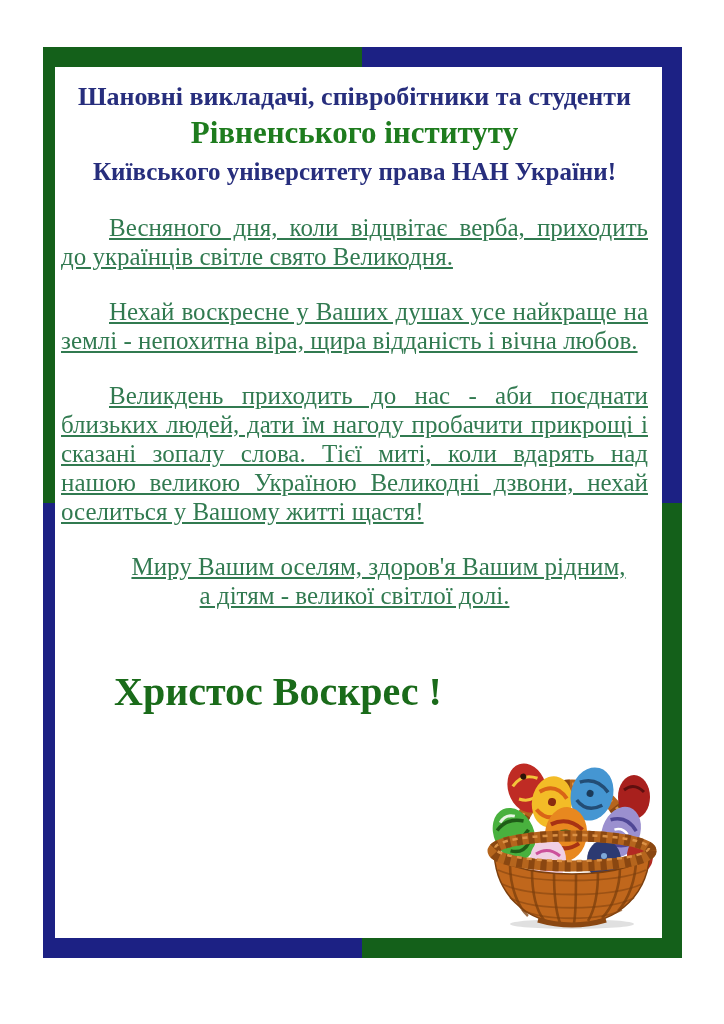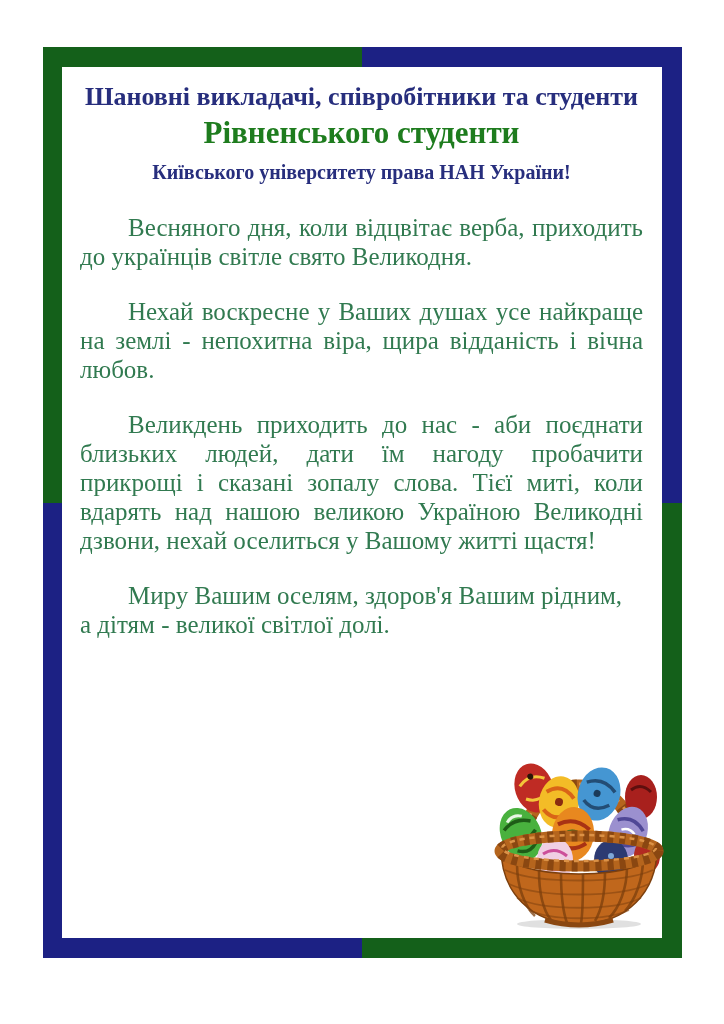--- a/index.html
+++ b/index.html
@@ -23,35 +23,35 @@
   .seg{position:absolute;}
   .seg-top-left{left:0;top:0;width:319px;height:20px;background:var(--frame-green);}
   .seg-top-right{left:319px;top:0;width:320px;height:20px;background:var(--frame-navy);}
   .seg-left-top{left:0;top:0;width:20px;height:456px;background:var(--frame-green);}
   .seg-left-bottom{left:0;top:456px;width:20px;height:455px;background:var(--frame-navy);}
   .seg-right-top{right:0;top:0;width:20px;height:456px;background:var(--frame-navy);}
   .seg-right-bottom{right:0;top:456px;width:20px;height:455px;background:var(--frame-green);}
   .seg-bottom-left{left:0;bottom:0;width:319px;height:20px;background:var(--frame-navy);}
   .seg-bottom-right{left:319px;bottom:0;width:320px;height:20px;background:var(--frame-green);}
   .inner{
-    position:absolute;left:19px;top:20px;width:599px;height:871px;
+    position:absolute;left:12px;top:20px;width:599px;height:871px;
     background:var(--background);box-sizing:border-box;padding:15px 6px 9px 6px;
   }
   .header-line-1{margin:0;font-size:26px;line-height:30px;font-weight:bold;
     color:var(--header-navy);text-align:center;}
   .header-line-2{margin:3px 0 0;font-size:31px;line-height:36px;font-weight:bold;
     color:var(--header-green);text-align:center;}
-  .header-line-3{margin:5px 0 0;font-size:20px;line-height:32px;font-weight:bold;
+  .header-line-3{margin:5px 0 0;font-size:25px;line-height:32px;font-weight:bold;
     color:var(--header-navy);text-align:center;}
   .body-text p{
-    margin:26px 12px 0;font-size:25px;line-height:29px;color:var(--body-text);
-    text-align:justify;text-indent:48px;
+    margin:26px 0 0;font-size:25px;line-height:29px;color:var(--body-text);
+    text-align:justify;text-indent:48px;text-decoration:underline;
   }
   .body-text p.first{margin-top:25px;}
-  .body-text p.p-last{text-align:left;white-space:pre-line;}
+  .body-text p.p-last{text-align:center;white-space:pre-line;}
   .closing{
     margin:58px 0 0 53px;font-size:40px;line-height:48px;font-weight:bold;
     color:var(--closing-green);
   }
   .basket{position:absolute;right:-6px;bottom:8px;width:176px;height:178px;z-index:2;}
 </style>
 </head>
 <body>
 
 <div class="canvas">
@@ -60,31 +60,32 @@
     <div class="seg seg-top-right"></div>
     <div class="seg seg-left-top"></div>
     <div class="seg seg-left-bottom"></div>
     <div class="seg seg-right-top"></div>
     <div class="seg seg-right-bottom"></div>
     <div class="seg seg-bottom-left"></div>
     <div class="seg seg-bottom-right"></div>
 
     <div class="inner">
       <div class="header-line-1">Шановні викладачі, співробітники та студенти</div>
-      <div class="header-line-2">Рівненського студенти</div>
+      <div class="header-line-2">Рівненського інституту</div>
       <div class="header-line-3">Київського університету права НАН України!</div>
 
       <div class="body-text">
         <p class="first">Весняного дня, коли відцвітає верба, приходить до українців світле свято Великодня.</p>
         <p>Нехай воскресне у Ваших душах усе найкраще на землі - непохитна віра, щира відданість і вічна любов.</p>
         <p>Великдень приходить до нас - аби поєднати близьких людей, дати їм нагоду пробачити прикрощі і сказані зопалу слова. Тієї миті, коли вдарять над нашою великою Україною Великодні дзвони, нехай оселиться у Вашому житті щастя!</p>
         <p class="p-last">Миру Вашим оселям, здоров'я Вашим рідним,
 а дітям - великої світлої долі.</p>
       </div>
 
+      <div class="closing">Христос Воскрес !</div>
 
       <svg class="basket" viewBox="0 0 176 178" xmlns="http://www.w3.org/2000/svg">
 
         <ellipse cx="88" cy="172" rx="62" ry="5" fill="rgba(0,0,0,0.12)"></ellipse>
 
         <path d="M 32 94 C 36 14 140 14 144 94" fill="none" stroke="#b5651d" stroke-width="13"></path>
         <path d="M 32 94 C 36 14 140 14 144 94" fill="none" stroke="#8a4711" stroke-width="13" stroke-dasharray="5 9"></path>
         <path d="M 32 92 C 36 12 140 12 144 92" fill="none" stroke="#dc9246" stroke-width="3" stroke-dasharray="6 7"></path>
 
         <g>

